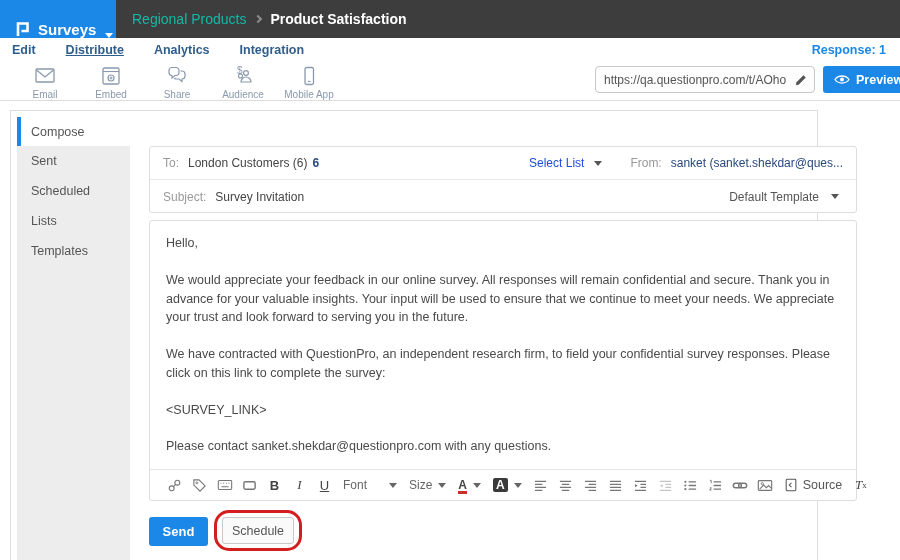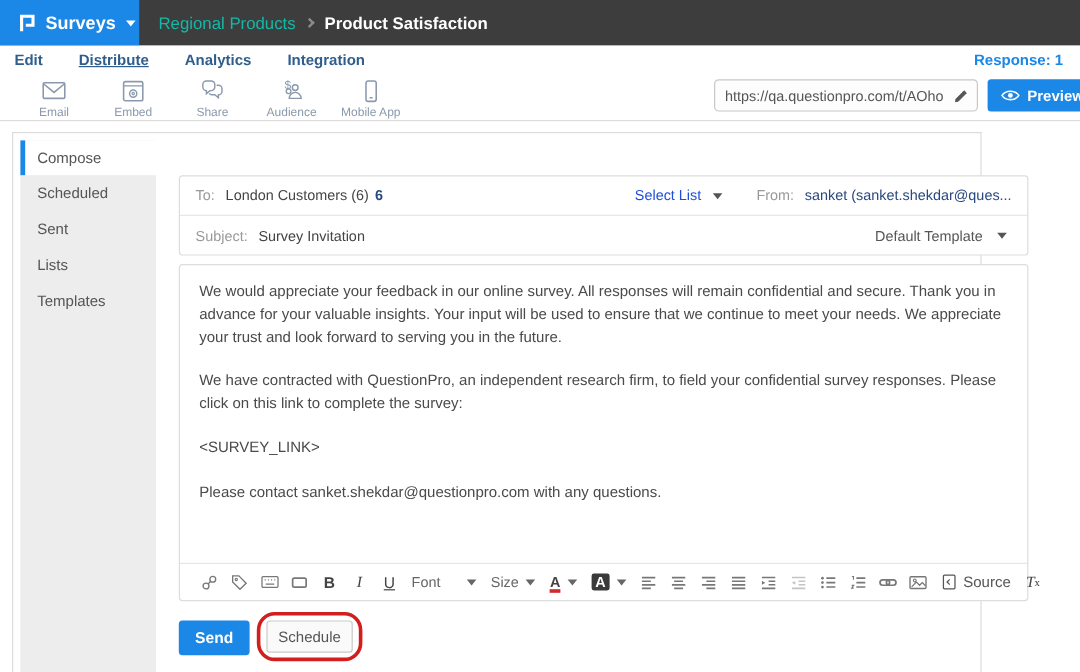--- a/index.html
+++ b/index.html
@@ -2,21 +2,21 @@
 <html><head>
 <meta charset="utf-8">
 <style>
   * { box-sizing: border-box; margin: 0; padding: 0; }
   html,body { background:#fff; }
   body { font-family:"Liberation Sans", sans-serif; }
   .screen { position:relative; width:900px; height:560px; background:#fff; overflow:hidden; }
 
   
   .topbar { position:absolute; left:0; top:0; width:900px; height:38px; background:#3d3d3d; display:flex; align-items:center; }
-  .logo-box { width:116px; height:38px; background:#1b87e6; display:flex; align-items:center; gap:7px; padding-left:13px; cursor:pointer; }
+  .logo-box { width:116px; height:38px; background:#1b87e6; display:flex; align-items:flex-end; gap:7px; padding-left:13px; cursor:pointer; }
   .logo-mark { display:flex; }
   .product-name { color:#fff; font-size:15px; font-weight:bold; }
   .caret-down { width:0; height:0; border-left:4px solid transparent; border-right:4px solid transparent; border-top:5px solid #fff; margin-left:2px; }
   .breadcrumb { display:flex; align-items:center; gap:9px; margin-left:16px; font-size:14px; }
   .crumb-parent { color:#14b8a6; cursor:pointer; }
   .crumb-sep { width:6px; height:6px; border-right:2px solid #8b8b8b; border-top:2px solid #8b8b8b; transform:rotate(45deg); }
   .crumb-current { color:#fff; font-weight:bold; }
   .topbar-right { position:absolute; right:10px; top:0; height:38px; display:flex; align-items:center; gap:8px; }
   .circle-btn { width:26px; height:26px; border:2px solid #fff; border-radius:50%; color:#fff; display:flex; align-items:center; justify-content:center; font-size:13px; font-weight:bold; cursor:pointer; background:transparent; }
   .upgrade-btn { height:26px; border:none; border-radius:14px; background:#f2a230; color:#fff; font-weight:bold; font-size:12.5px; padding:0 16px; cursor:pointer; font-family:inherit; }
@@ -167,22 +167,22 @@
         <path d="M1 5.5 C4 0.8 12 0.8 15 5.5 C12 10.2 4 10.2 1 5.5 Z" fill="none" stroke="#fff" stroke-width="1.3"></path>
         <circle cx="8" cy="5.5" r="2" fill="#fff"></circle>
       </svg>
     <span>Preview</span>
   </button>
 
   <div class="panel">
 
     <div class="sidebar">
       <div class="side-item active">Compose</div>
+      <div class="side-item">Sent</div>
       <div class="side-item">Scheduled</div>
-      <div class="side-item">Sent</div>
       <div class="side-item">Lists</div>
       <div class="side-item">Templates</div>
     </div>
 
     <div class="form-box">
       <div class="form-row first">
         <span class="f-label">To:</span>
         <span class="to-value">London Customers (6)</span>
         <span class="to-count">6</span>
         <span class="select-list">
@@ -199,20 +199,21 @@
         <span class="subject-value">Survey Invitation</span>
         <span class="template-dd">
           <span>Default Template</span>
           <span class="dd-caret"></span>
         </span>
       </div>
     </div>
 
     <div class="editor-box">
       <div class="editor-body">
+        <p>Hello,</p>
         <p>We would appreciate your feedback in our online survey. All responses will remain confidential and secure. Thank you in advance for your valuable insights. Your input will be used to ensure that we continue to meet your needs. We appreciate your trust and look forward to serving you in the future.</p>
         <p>We have contracted with QuestionPro, an independent research firm, to field your confidential survey responses. Please click on this link to complete the survey:</p>
         <p>&lt;SURVEY_LINK&gt;</p>
         <p>Please contact sanket.shekdar@questionpro.com with any questions.</p>
 
       </div>
       <div class="editor-toolbar">
         <span class="tbtn">
           <svg width="15" height="15" viewBox="0 0 16 16" fill="none">
               <circle cx="5" cy="11" r="2.6" stroke-width="1.2"></circle>

